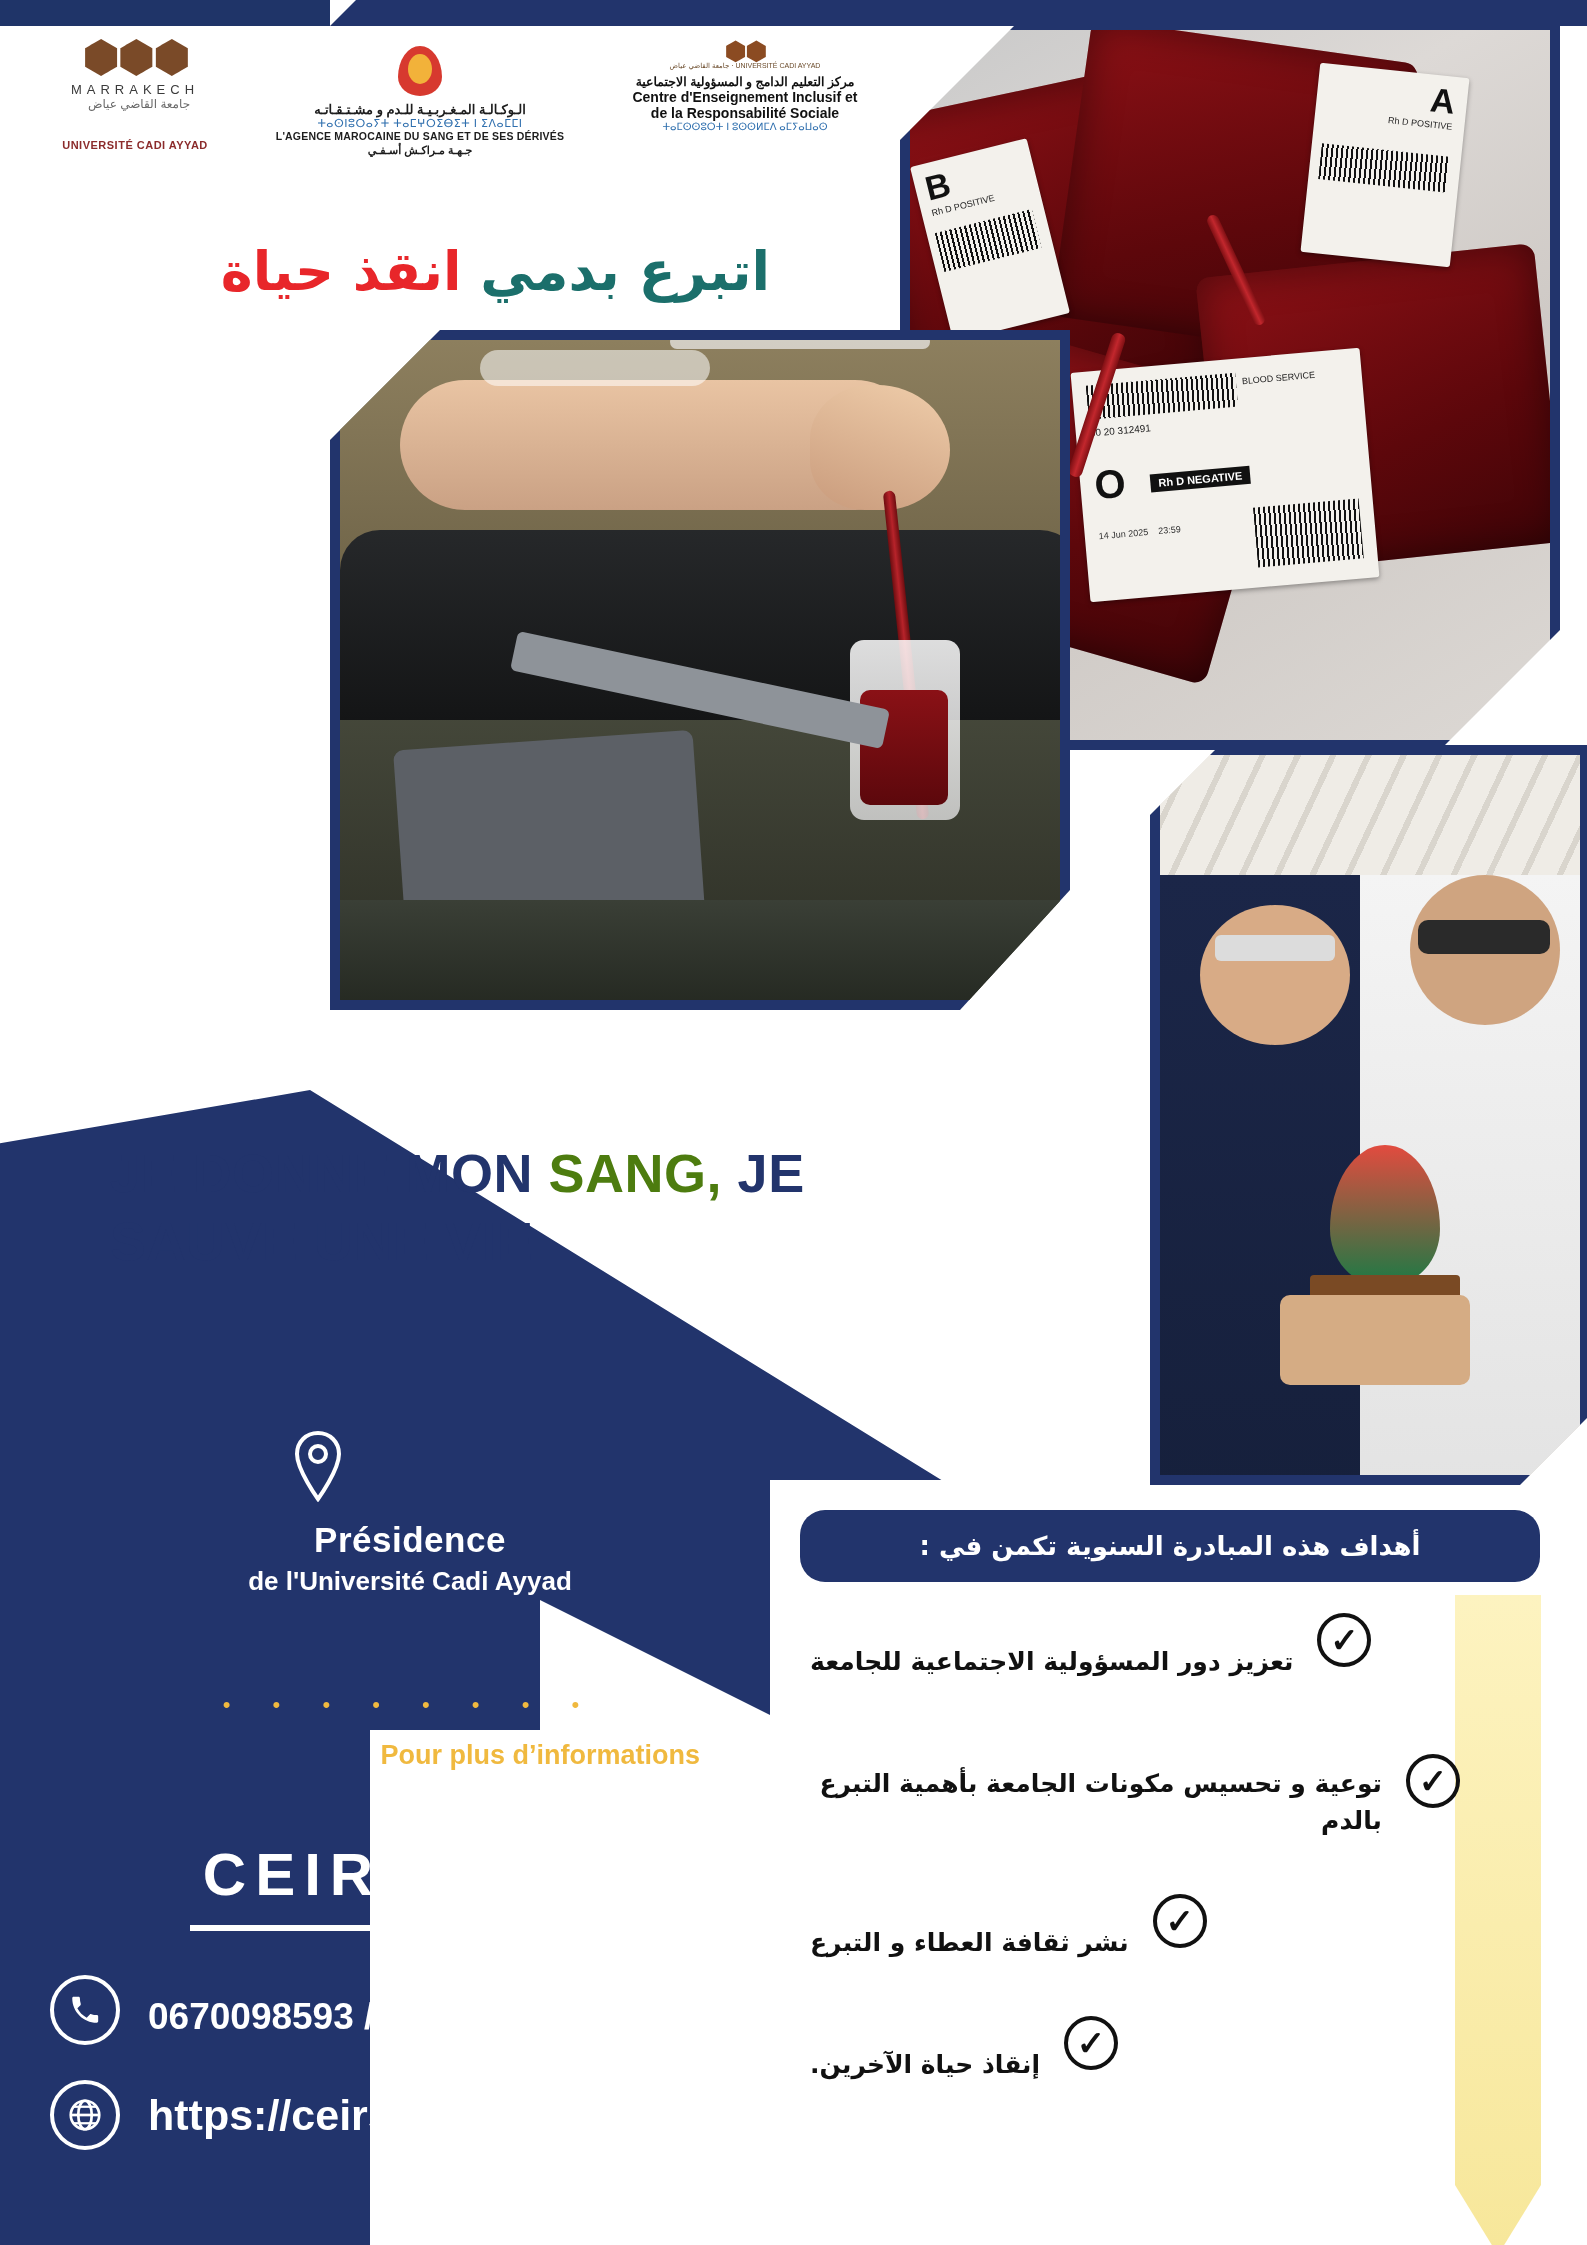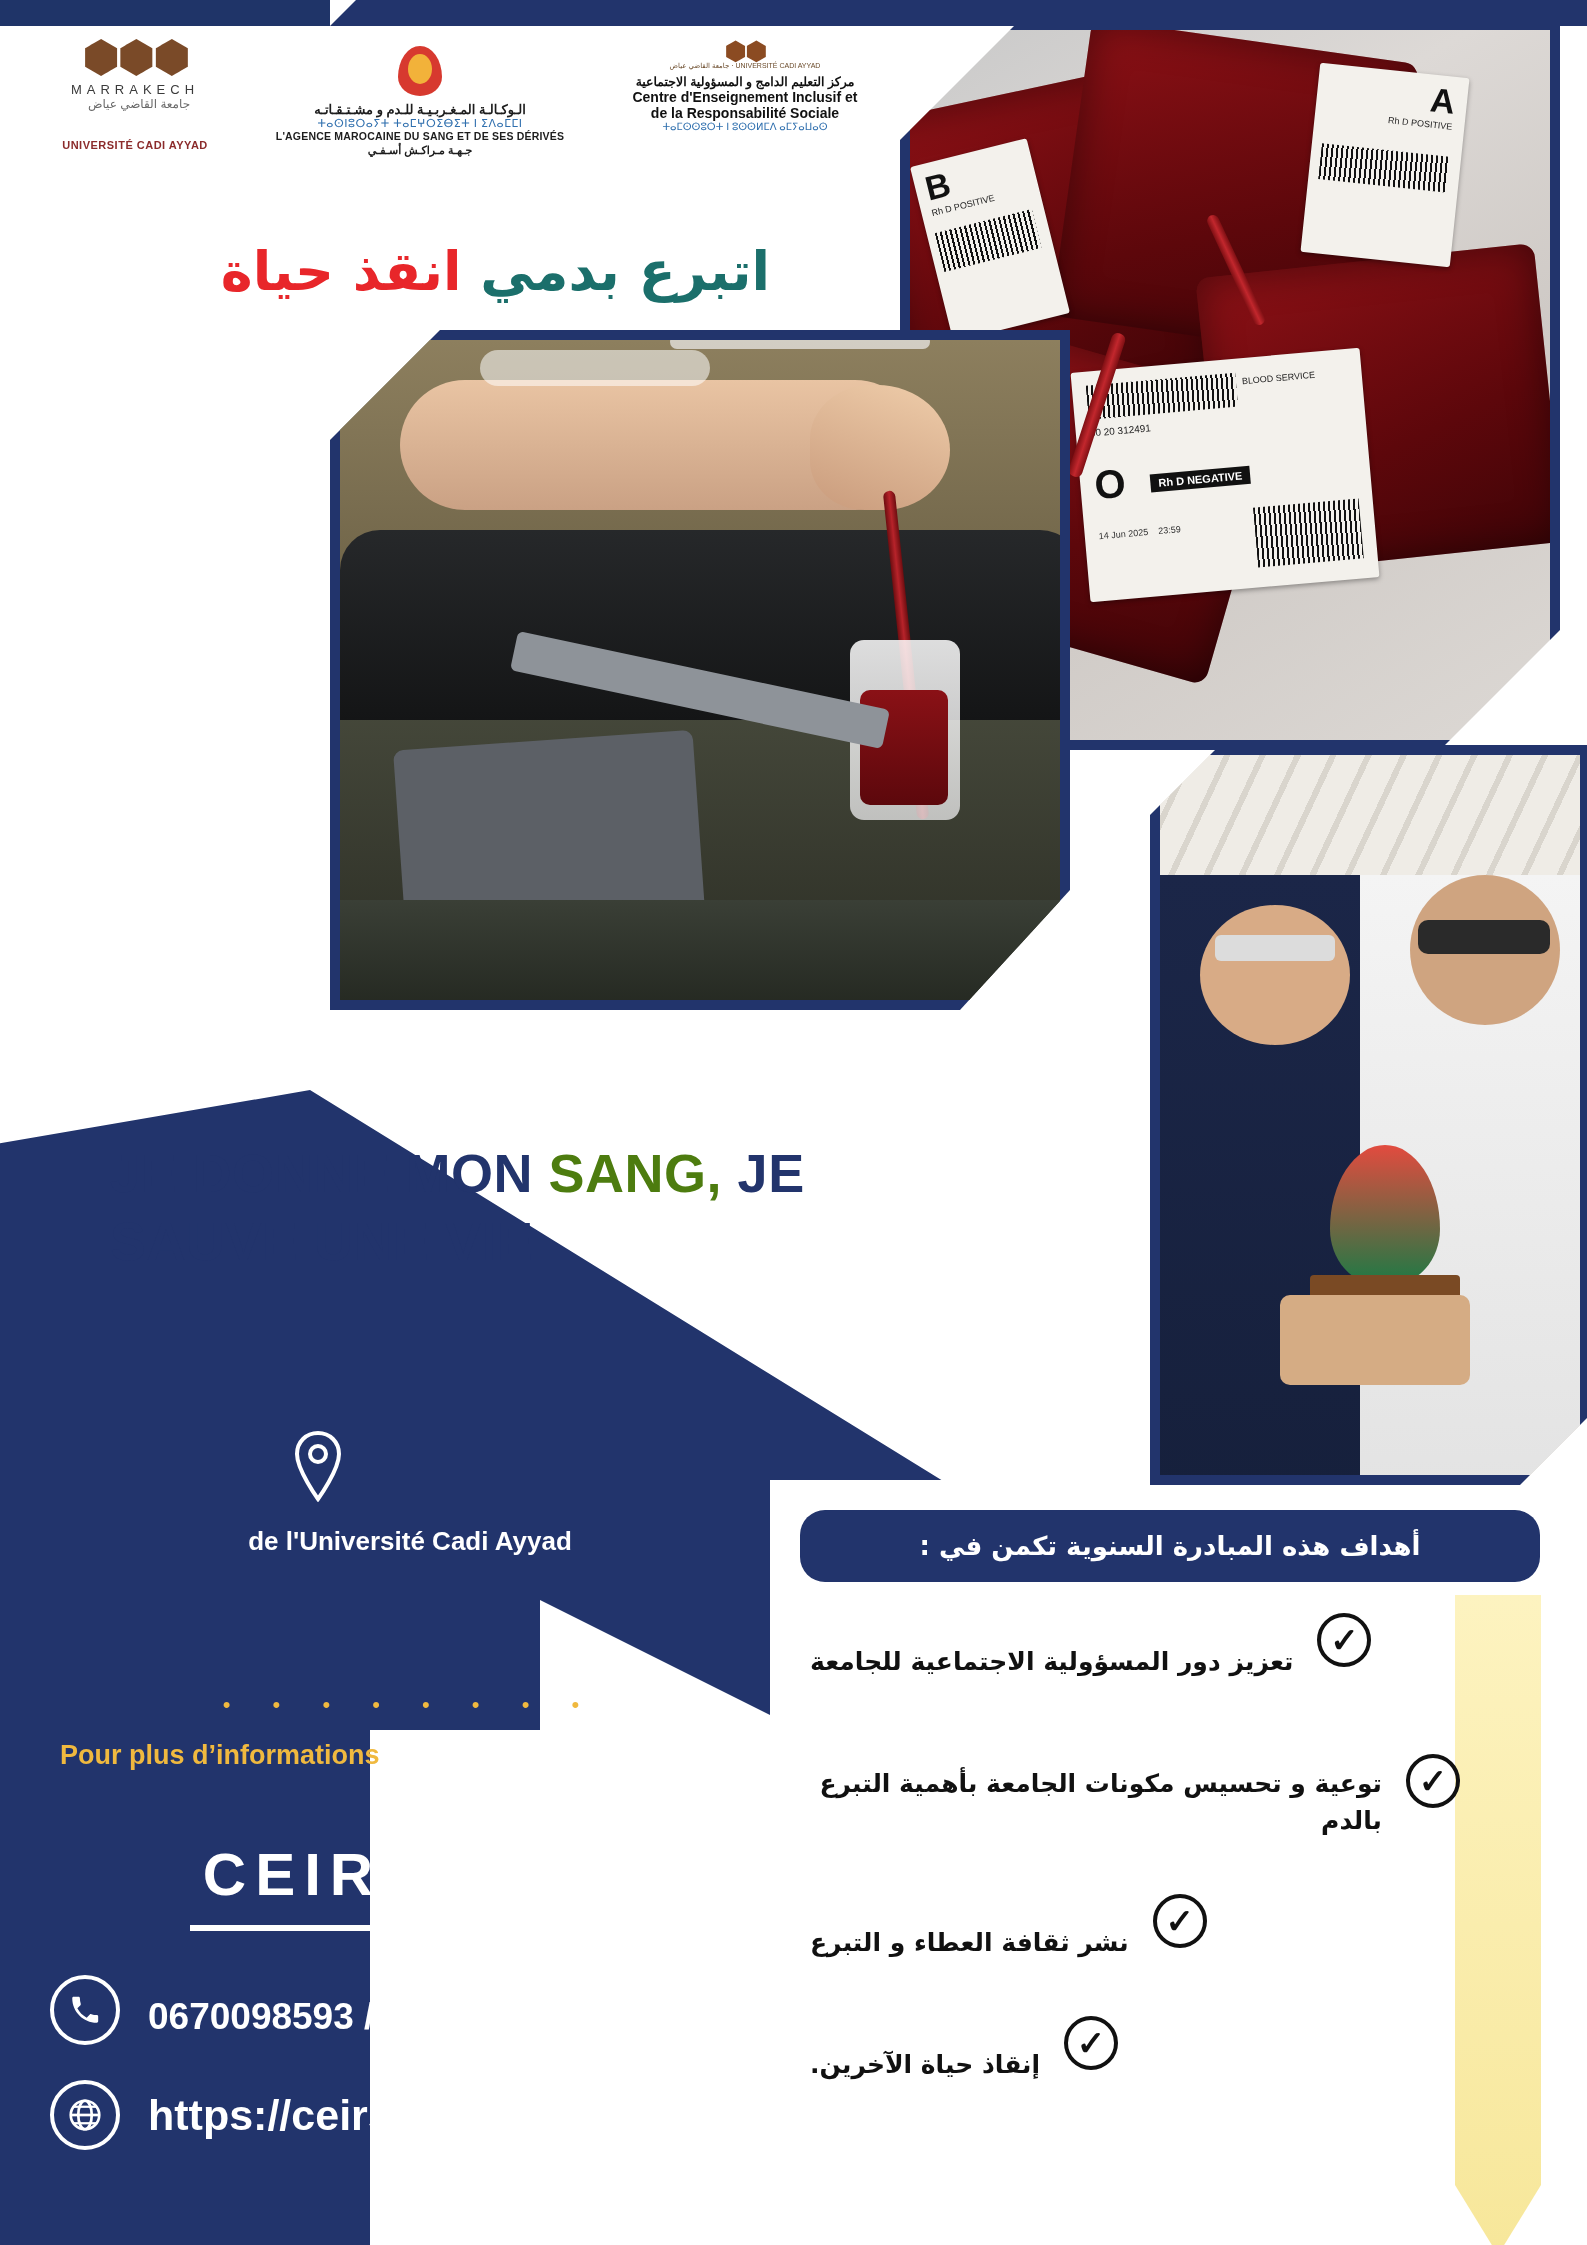--- a/index.html
+++ b/index.html
@@ -143,21 +143,21 @@
     color: #ffffff;
   }
   .venue .v1 { font-size: 35px; font-weight: bold; letter-spacing: .5px; }
   .venue .v2 { font-size: 26px; font-weight: bold; margin-top: 6px; }
   .venue .v3 { font-size: 26px; font-weight: bold; color: #f0b93f; margin-top: 12px; }
   .dots {
     position: absolute; left: 60px; top: 1692px; width: 700px; text-align: center;
     color: #f0b93f; font-size: 22px; letter-spacing: 18px;
   }
   .more-info {
-    position: absolute; left: 60px; top: 1740px; width: 640px; text-align: left;
+    position: absolute; left: 60px; top: 1740px; width: 640px; text-align: right;
     color: #f0b93f; font-size: 27px; font-weight: bold;
   }
   .ceirs-uca {
     position: absolute; left: 60px; top: 1840px; width: 700px; text-align: center;
     color: #ffffff; font-size: 60px; font-weight: bold; letter-spacing: 9px;
   }
   .ceirs-underline {
     position: absolute; left: 190px; top: 1925px; width: 470px; height: 6px; background: #ffffff;
   }
 
@@ -315,20 +315,21 @@
   </div>
 
   <div class="pin-icon">
     <svg width="56" height="72" viewBox="0 0 56 72">
       <path d="M28 3C16 3 7 12 7 24c0 16 21 45 21 45s21-29 21-45C49 12 40 3 28 3z" fill="none" stroke="#ffffff" stroke-width="4"></path>
       <circle cx="28" cy="24" r="8" fill="none" stroke="#ffffff" stroke-width="4"></circle>
     </svg>
   </div>
 
   <div class="venue">
+    <div class="v1">Présidence</div>
     <div class="v2">de l'Université Cadi Ayyad</div>
   </div>
   <div class="dots">• • • • • • • •</div>
   <div class="more-info">Pour plus d’informations</div>
   <div class="ceirs-uca">CEIRS-UCA</div>
   <div class="ceirs-underline"></div>
 
   <div class="contact-row contact-phone">
     <div class="circ-icon">
       <svg width="34" height="34" viewBox="0 0 24 24">

